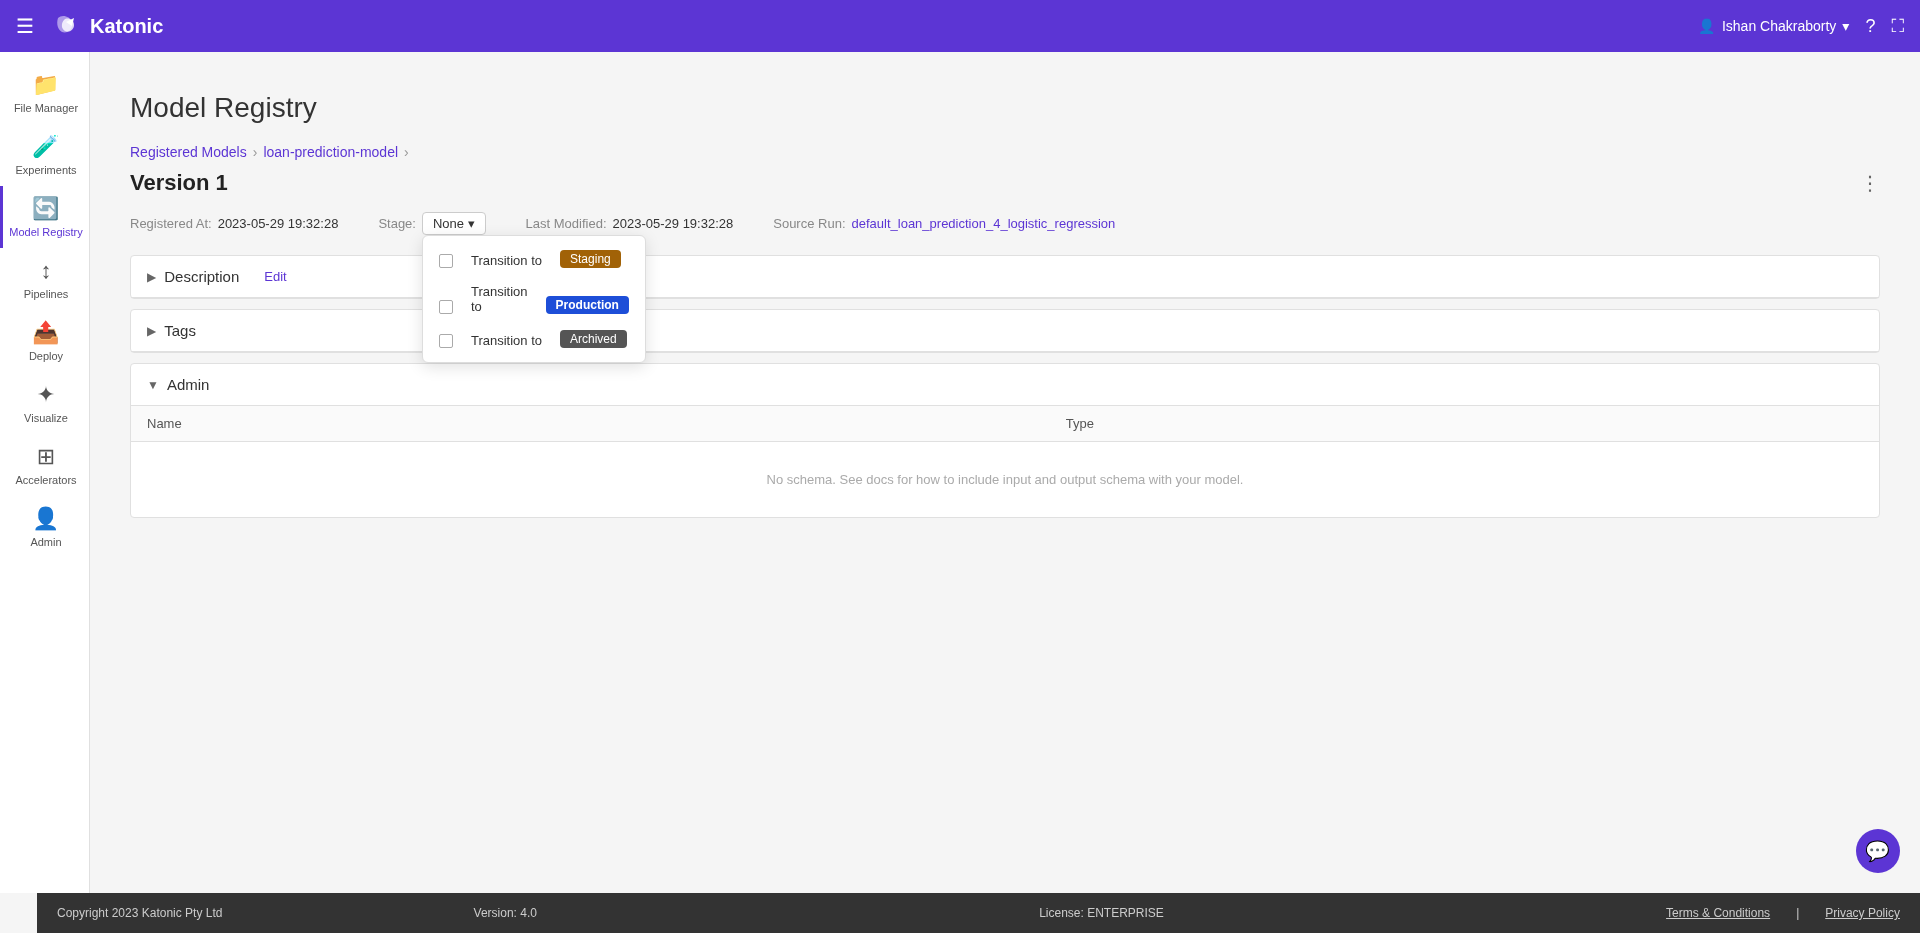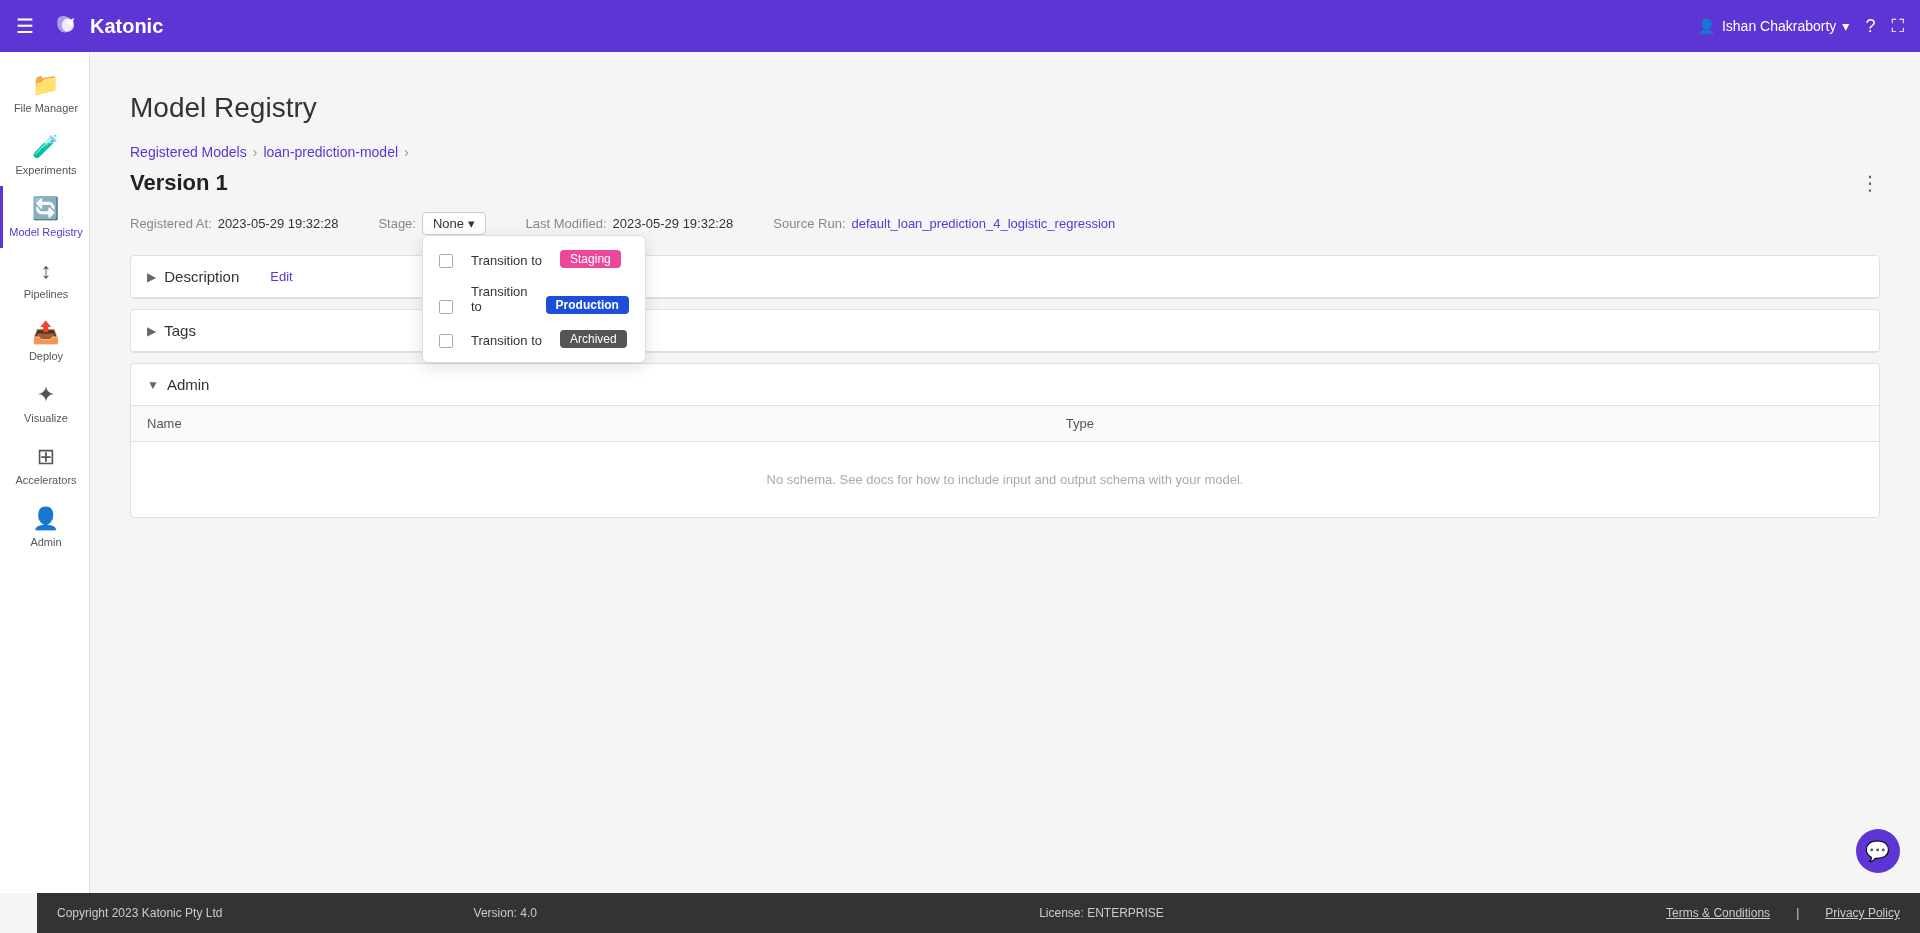--- a/index.html
+++ b/index.html
@@ -144,21 +144,21 @@
       flex-shrink: 0;
     }
     .badge {
       display: inline-block;
       padding: 2px 10px;
       border-radius: 4px;
       font-size: 12px;
       font-weight: 500;
       color: white;
     }
-    .badge-staging { background: #ec4899; }
+    .badge-staging { background: #a16207; }
     .badge-production { background: #1d4ed8; font-weight: bold; }
     .badge-archived { background: #555; }
 
     .source-run-link { color: #5c35d4; text-decoration: none; cursor: pointer; }
 
     
     .section {
       background: white;
       border: 1px solid #e0e0e0;
       border-radius: 4px;
@@ -169,21 +169,21 @@
       align-items: center;
       gap: 8px;
       padding: 12px 16px;
       cursor: pointer;
       font-size: 15px;
       font-weight: 500;
       color: #333;
       border-bottom: 1px solid #e0e0e0;
     }
     .section-chevron { font-size: 12px; color: #666; }
-    .section-edit { color: #5c35d4; font-size: 13px; cursor: pointer; margin-left: 23px; font-weight: 400; }
+    .section-edit { color: #5c35d4; font-size: 13px; cursor: pointer; margin-left: 17px; font-weight: 400; }
 
     
     .schema-table { width: 100%; border-collapse: collapse; }
     .schema-table th {
       text-align: left;
       padding: 10px 16px;
       font-size: 13px;
       font-weight: 500;
       color: #555;
       background: #fafafa;

